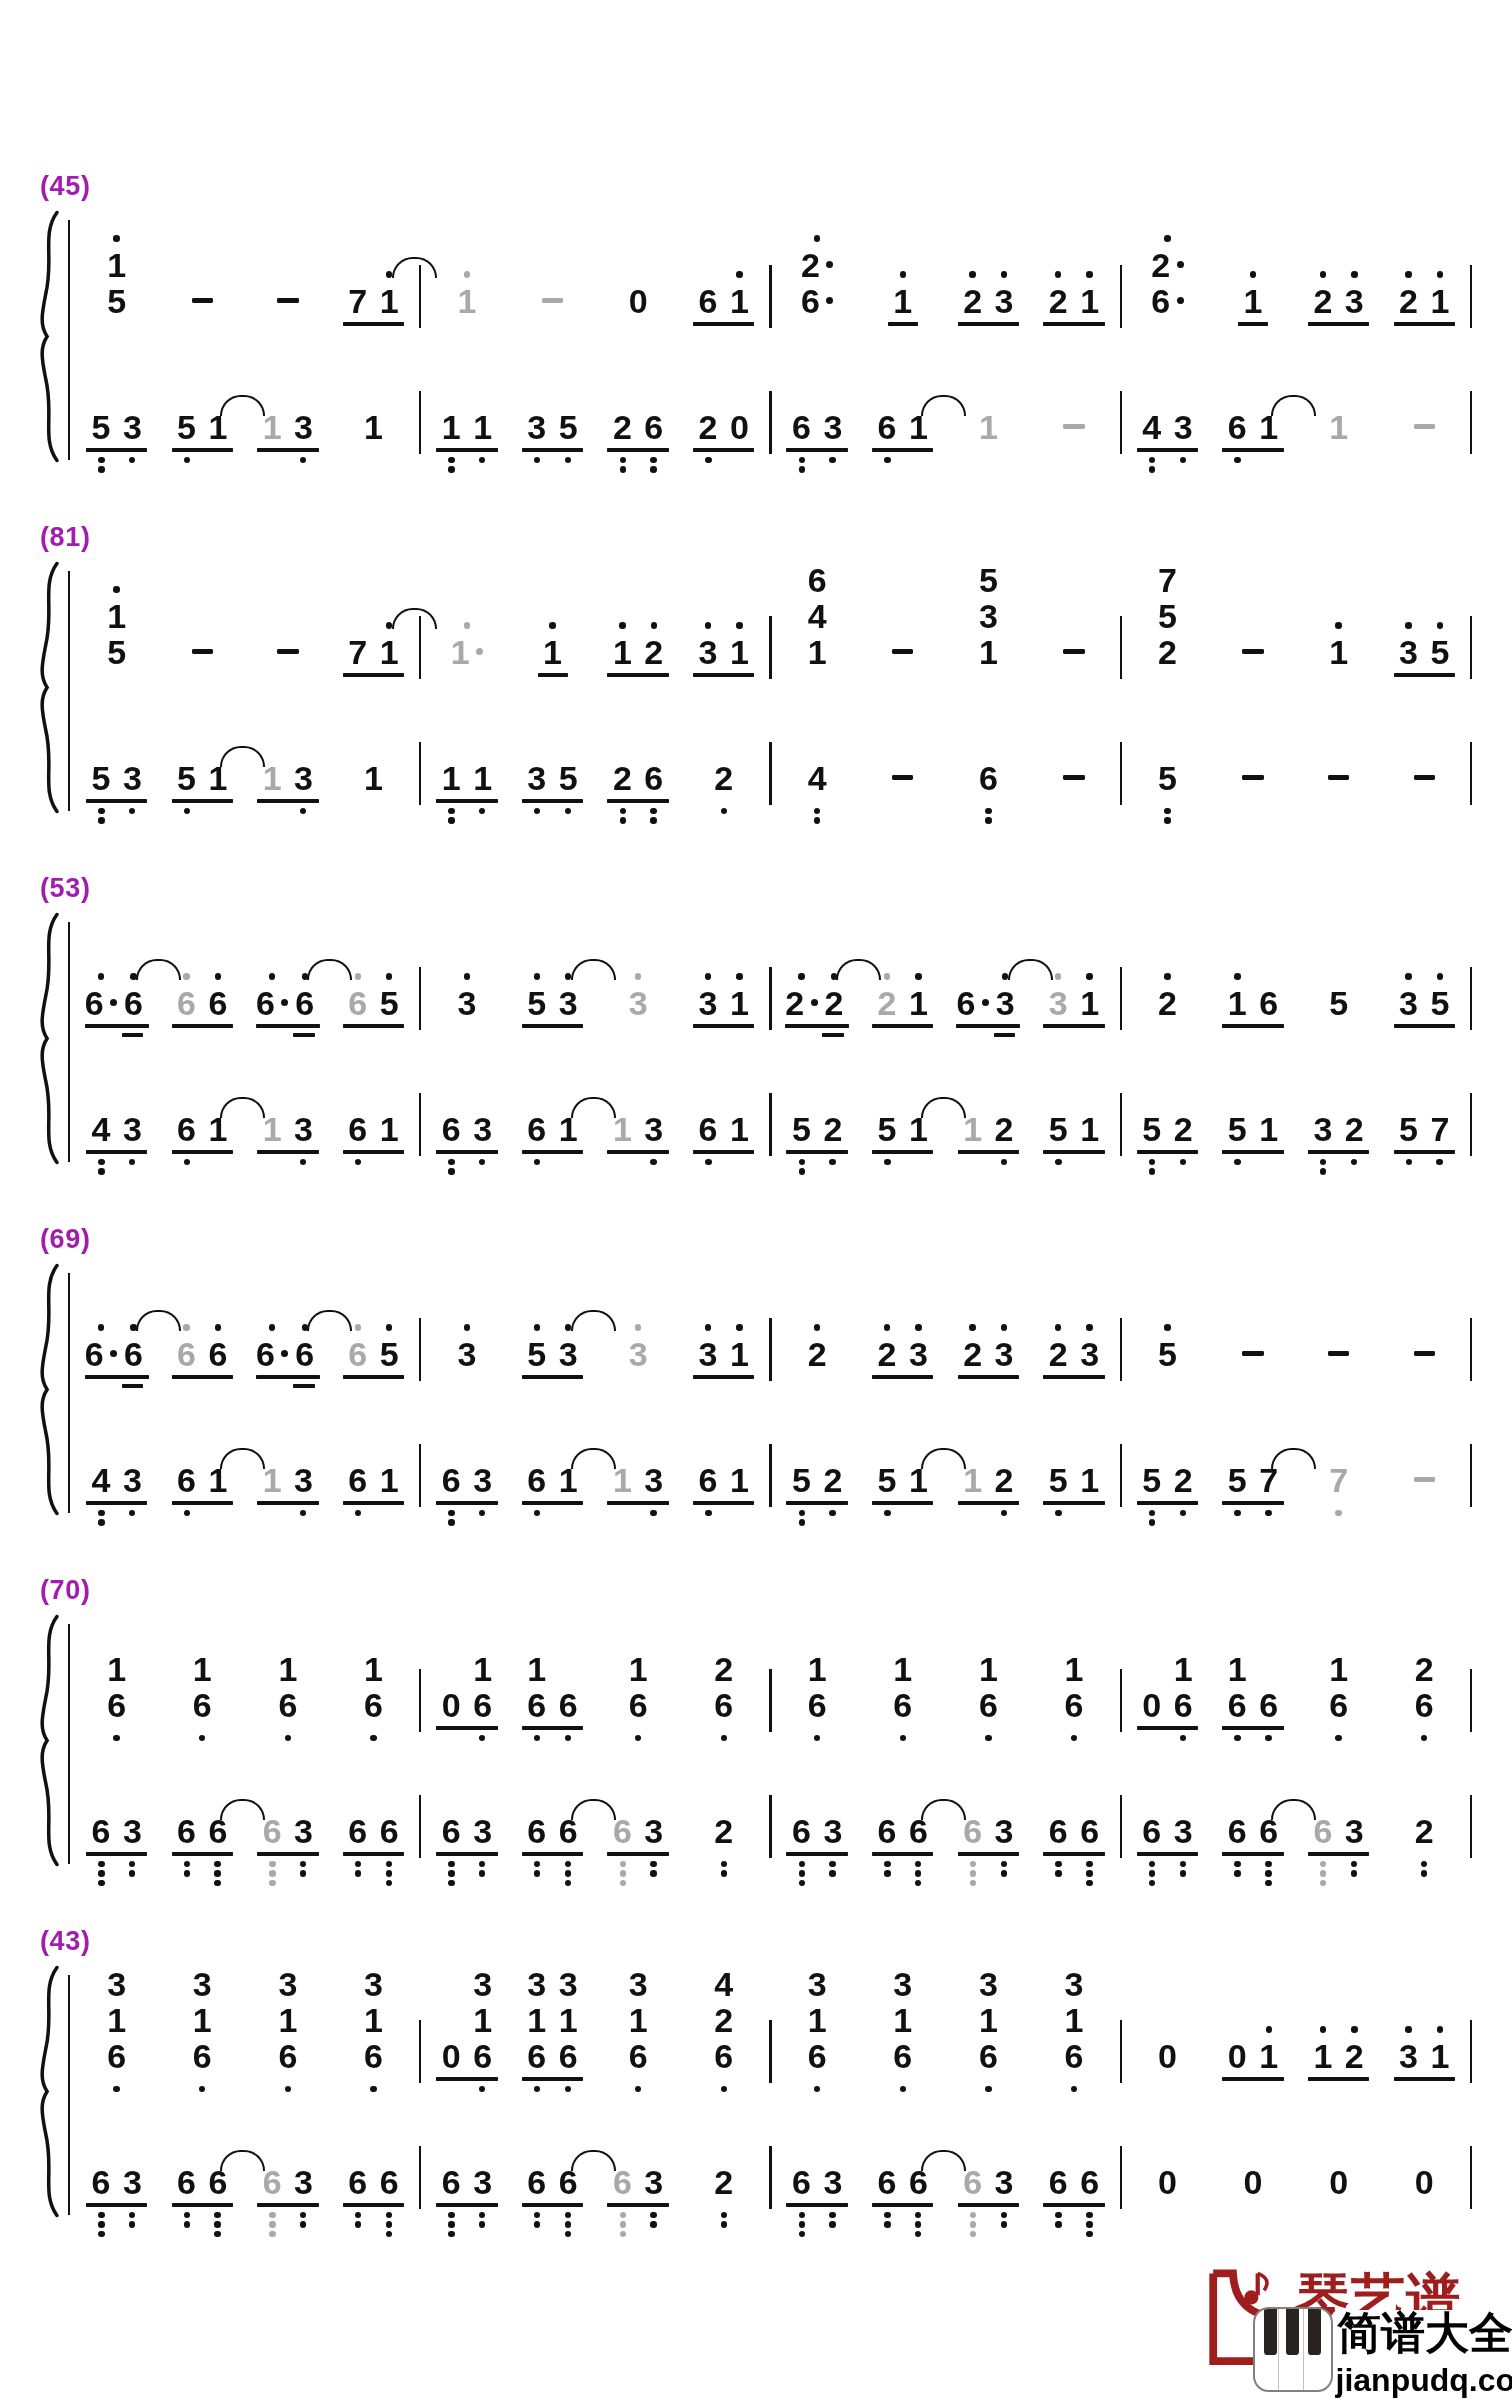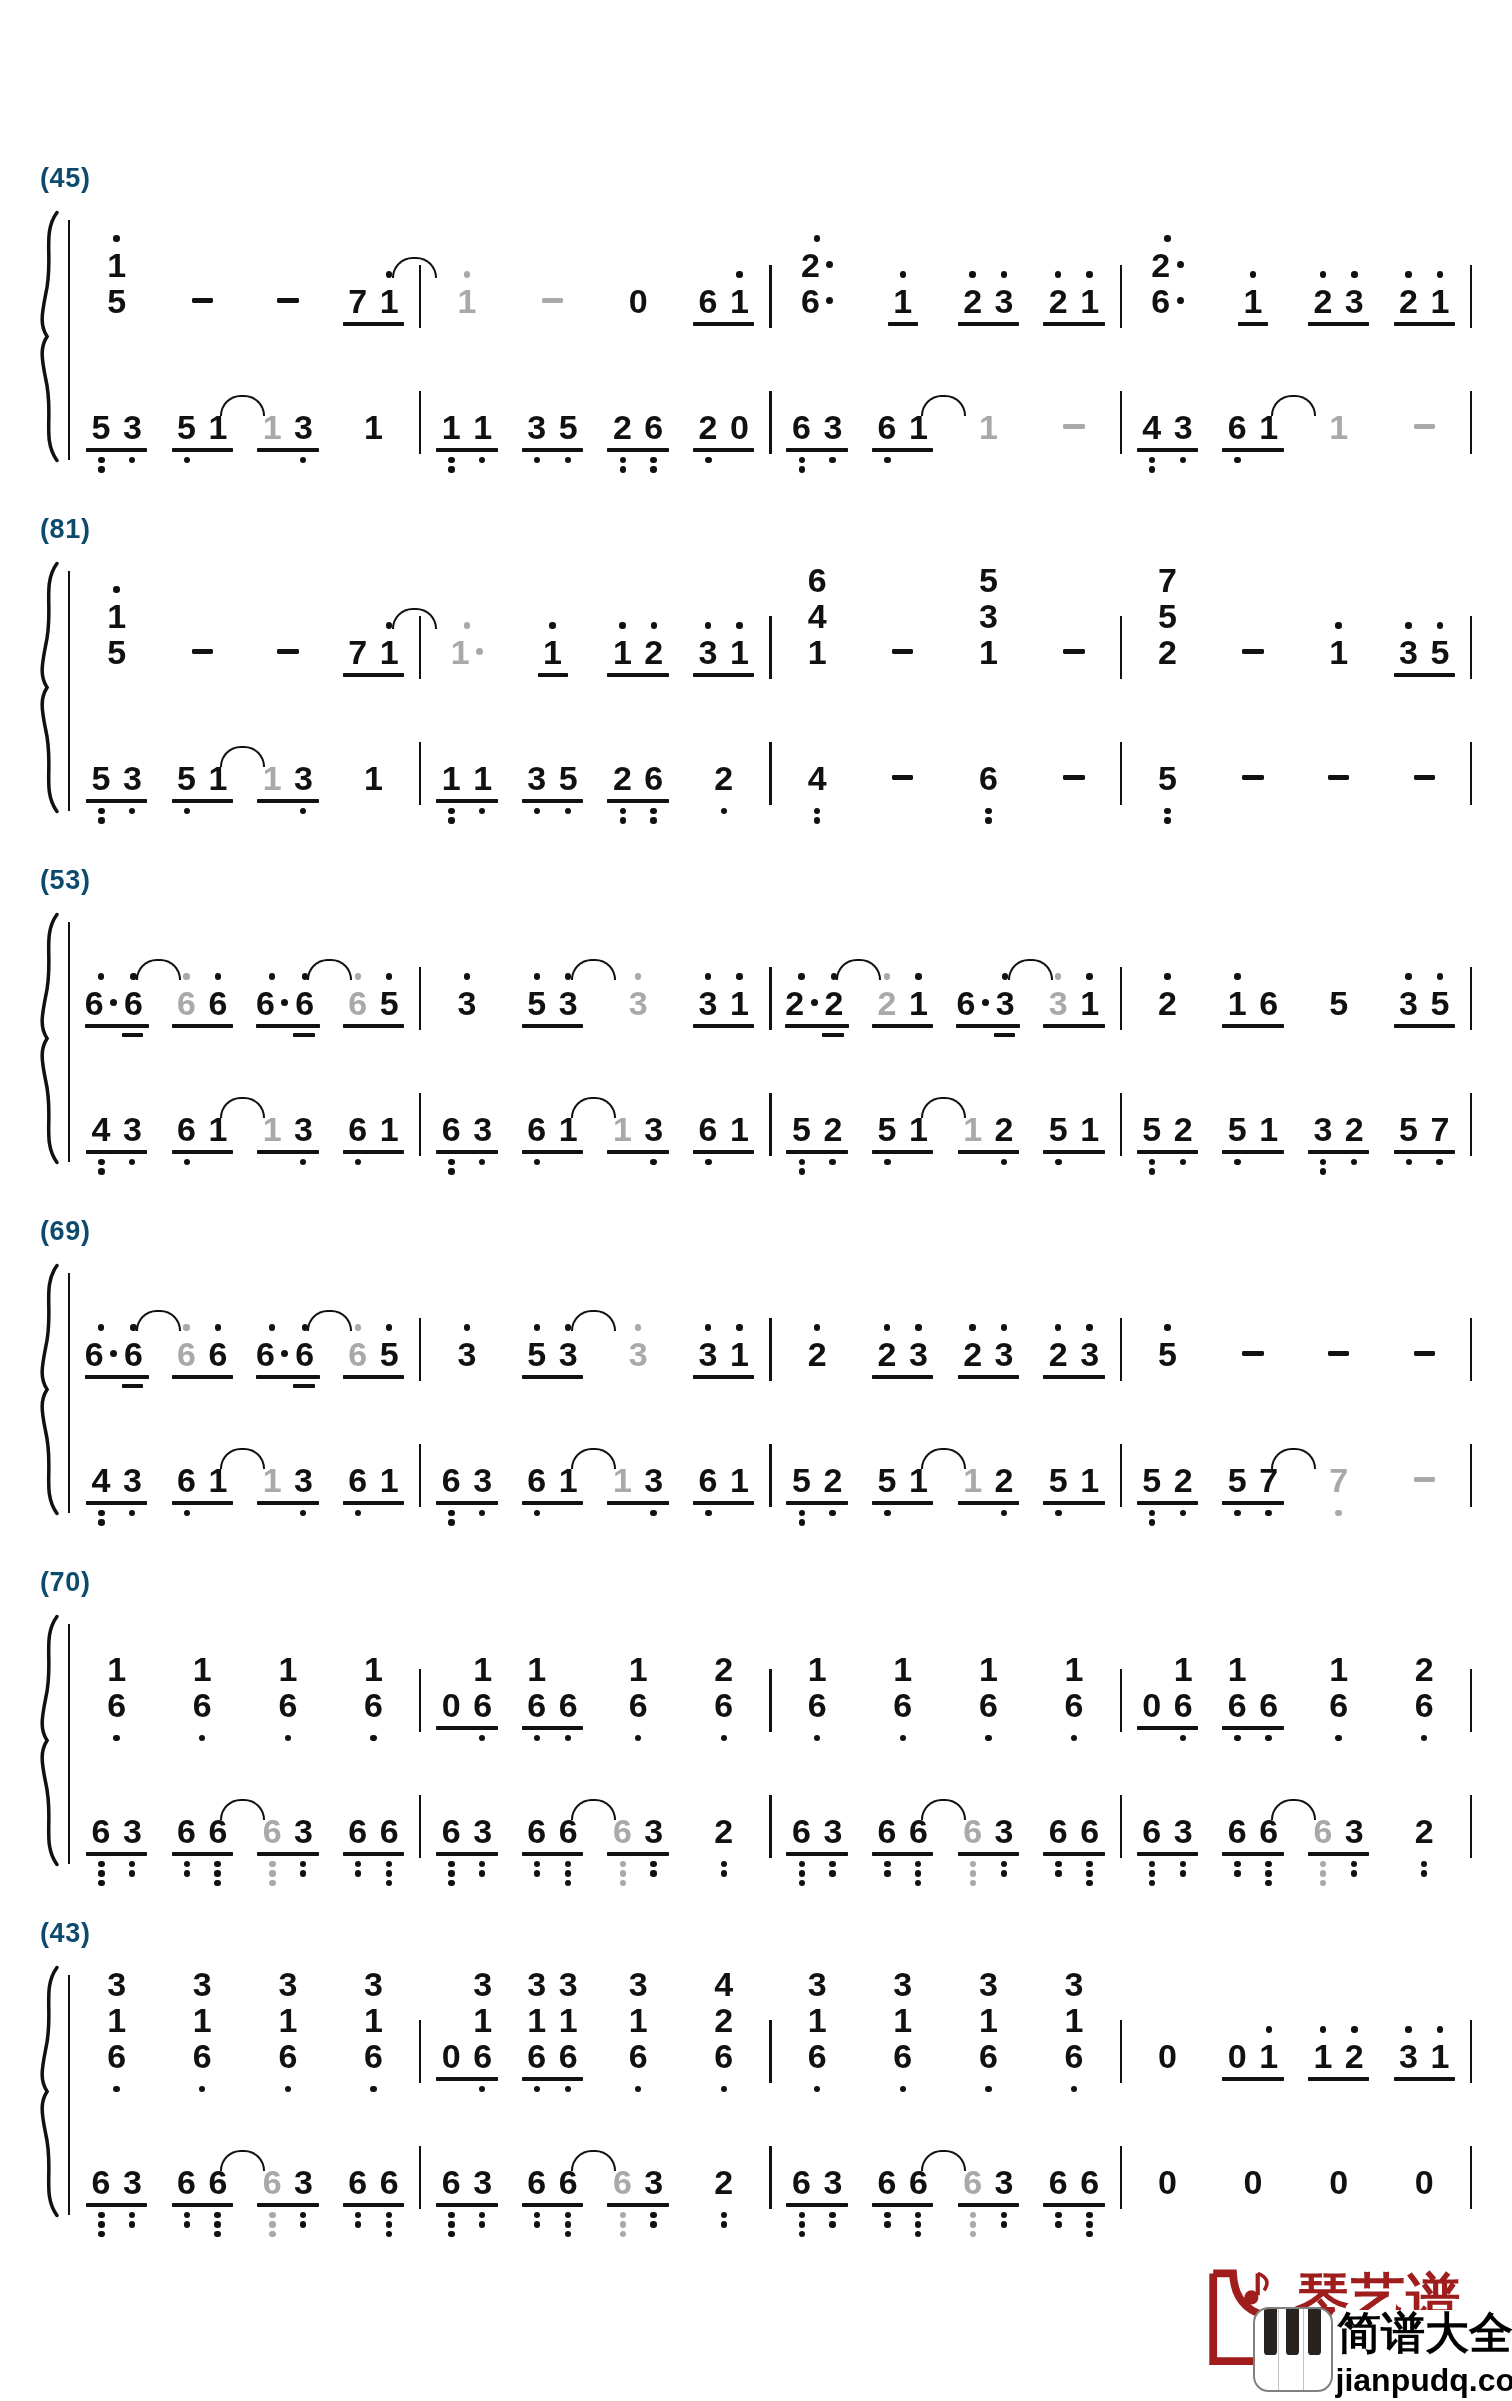--- a/index.html
+++ b/index.html
@@ -1,20 +1,20 @@
 <!DOCTYPE html>
 <html style="font-size:11.4px"><head>
 <meta charset="utf-8">
 <style>
   html,body{margin:0;padding:0}
   body{width:1512px;height:2401px;background:#ffffff;position:relative;overflow:hidden;
        font-family:"Liberation Sans",sans-serif;color:#111}
   .sheet{position:absolute;inset:0;padding:163px 40px 0 37px;box-sizing:border-box}
   .system{position:relative;padding-top:39px;margin-bottom:23px}
-  .syslabel{position:absolute;top:0;left:2.9px;font-size:27px;font-weight:700;letter-spacing:0.7px;color:#0c4a6e}
+  .syslabel{position:absolute;top:8px;left:2.9px;font-size:27px;font-weight:700;letter-spacing:0.7px;color:#a21caf}
   .sysbody{display:flex}
   .bracecol{flex:0 0 34px;width:34px;position:relative}
   .brace{position:absolute;left:-4.3px;bottom:24px}
   .startline{position:absolute;right:1.4px;bottom:31px;width:2.1px;height:240px;background:#111}
   .staves{flex:1;display:flex;flex-direction:column;gap:10px;min-width:0}
   .staff{display:flex;align-items:flex-end}
   .staff.rh{min-height:163px}
   .staff.lh{min-height:116px}
   .measure{flex:1;display:grid;grid-template-columns:repeat(4,1fr);justify-items:center;align-items:end;padding:0 2.9px}
   .bar{width:2.1px;height:63px;background:#111;margin-bottom:37px}

